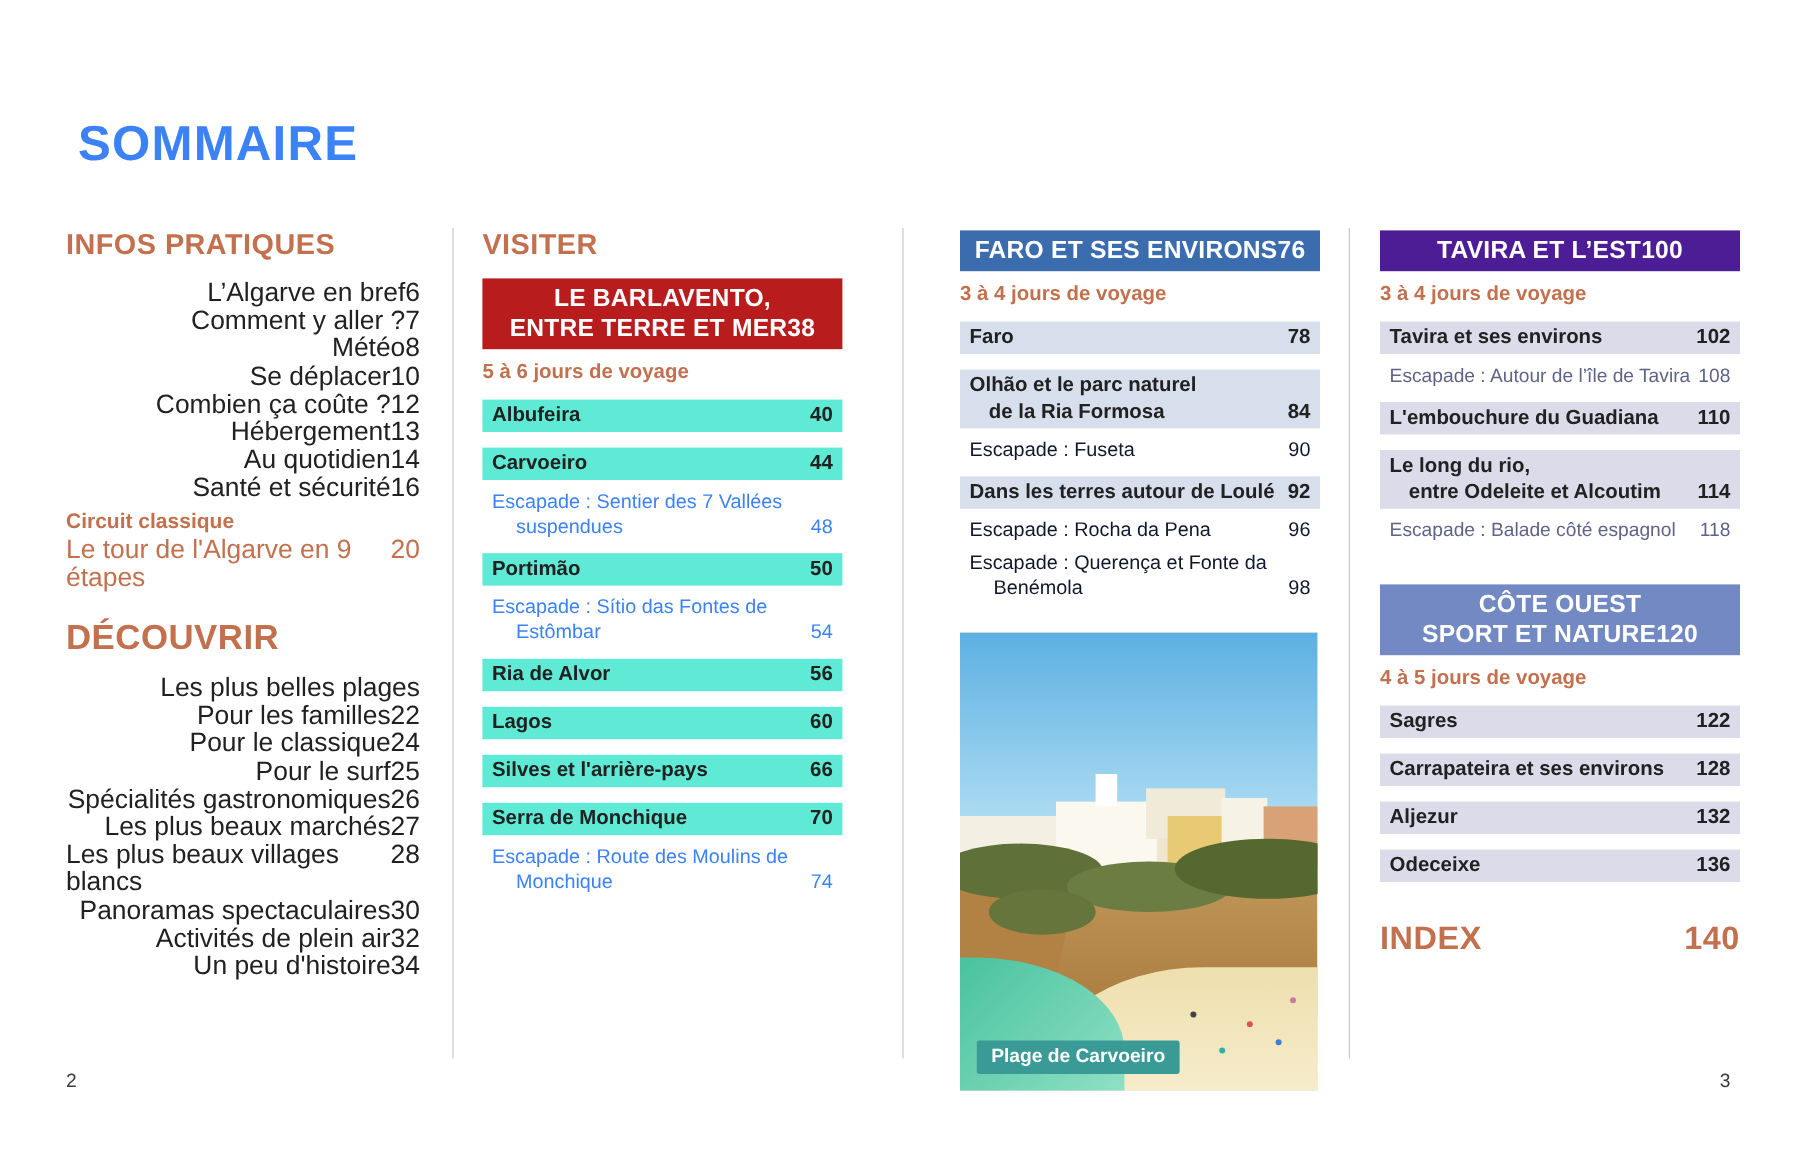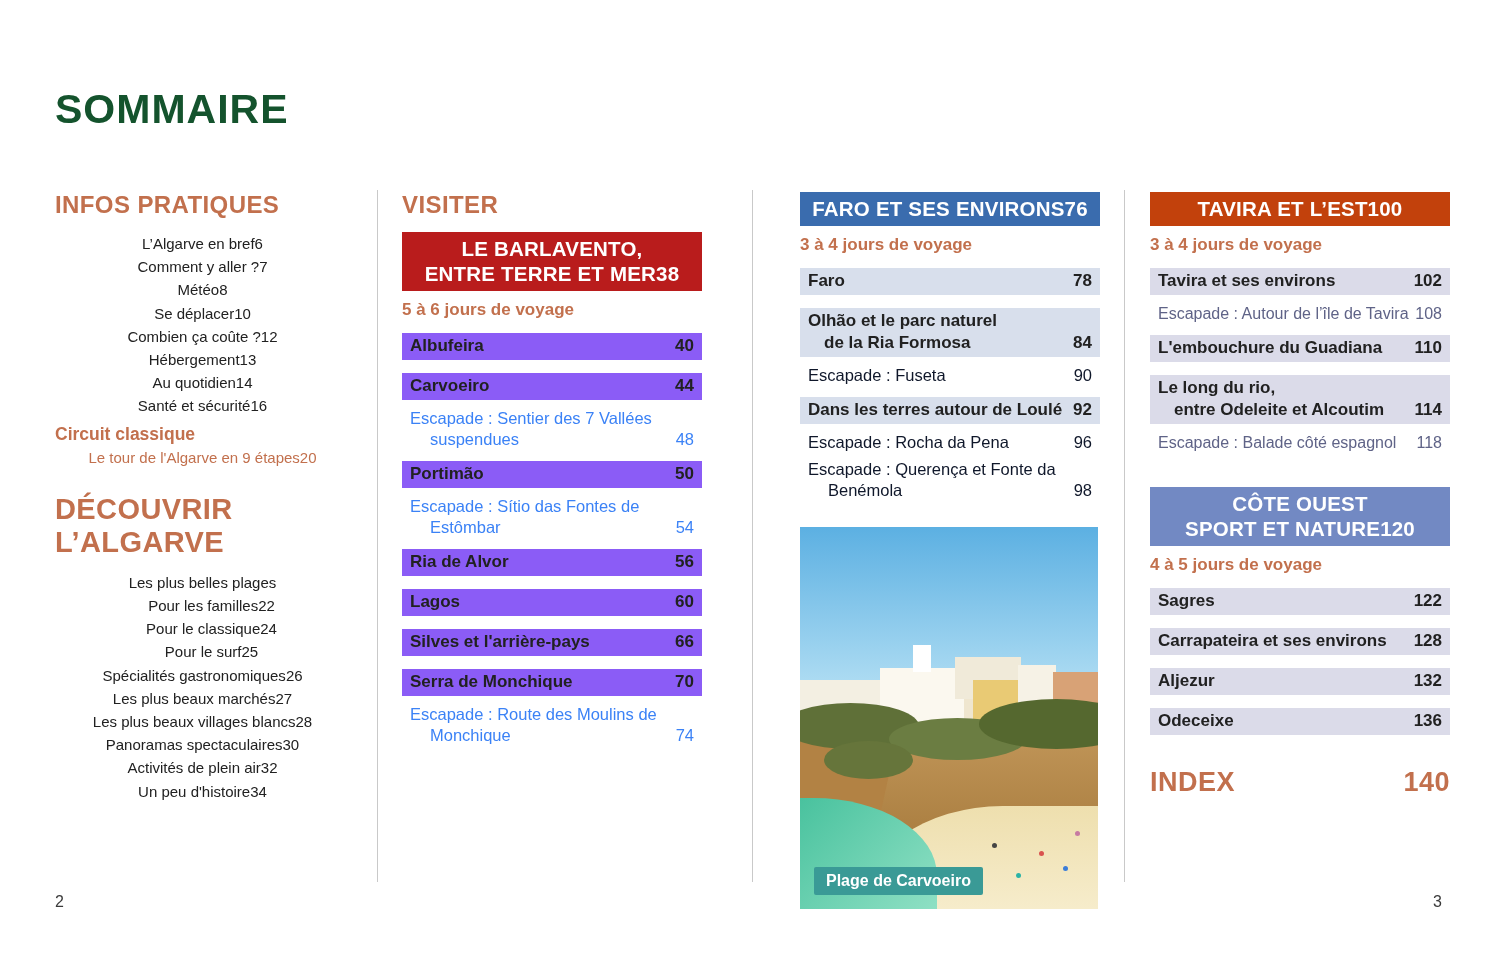--- a/index.html
+++ b/index.html
@@ -2,22 +2,22 @@
 <html><head>
 <meta charset="utf-8">
 <style>
   html,body { margin:0; padding:0; }
   body {
     width:1500px; height:964px; position:relative; background:#ffffff;
     font-family:"Liberation Sans", sans-serif; color:#212121;
     overflow:hidden;
   }
   .main-title {
-    position:absolute; left:55px; top:86px; margin:0;
-    font-size:41px; font-weight:800; letter-spacing:1px; color:#14532d;
+    position:absolute; left:55px; top:86px; margin:10px;
+    font-size:41px; font-weight:800; letter-spacing:1px; color:#3b82f6;
   }
   .folio { position:absolute; top:893px; font-size:16px; color:#3a3a3a; }
   .folio.left { left:55px; } .folio.right { right:58px; }
 
   .divider { position:absolute; top:190px; height:692px; width:1px; background:#c9c9c9; }
   .d1 { left:377px; } .d2 { left:752px; } .d3 { left:1124px; }
 
   .col { position:absolute; top:192px; width:300px; }
   .c1 { left:55px; width:295px; }
   .c2 { left:402px; }
@@ -30,44 +30,44 @@
     margin:0 0 14px 0; line-height:26px;
   }
   .orange-h2 {
     color:#c2704d; font-size:29px; font-weight:800; line-height:33px;
     letter-spacing:0.4px; margin:24px 0 12px 0;
   }
   .orange-sub { color:#c2704d; font-size:17.5px; font-weight:700; line-height:23px; margin-top:5px; }
   .orange-list .toc-row { color:#c2704d; }
 
   
-  .toc-row { display:flex; justify-content:center; font-size:15px; line-height:23.2px; }
+  .toc-row { display:flex; justify-content:flex-end; font-size:22px; line-height:23.2px; }
   .toc-row.indent { padding-left:18px; }
   .toc-row .pg { font-weight:400; }
 
   
   .duration { color:#c2704d; font-size:17px; font-weight:700; margin:9px 0 13px 0; line-height:20px; }
 
   
   .block { padding:4px 10px 5px 10px; color:#fff; font-weight:800; font-size:20.5px; line-height:25px; letter-spacing:0.2px; }
   .block .line { display:flex; justify-content:center; }
   .block-barlavento { background:#b91c1c; }
   .block-faro { background:#3a6cae; }
-  .block-tavira { background:#c2410c; }
+  .block-tavira { background:#4c1d95; }
   .block-cote { background:#7289c3; margin-top:34px; }
 
   
   .entry.band { background:#eee; padding:2px 8px 3px 8px; margin-bottom:13px; font-weight:700; font-size:17px; line-height:22px; }
   .entry.band .line { display:flex; justify-content:space-between; }
   .entry.band .line.cont { padding-left:16px; }
   .entry.escapade { font-size:16.5px; line-height:21px; margin:-5px 0 11px 0; padding:0 8px; }
   .entry.escapade .line { display:flex; justify-content:space-between; }
   .entry.escapade .line.cont { padding-left:20px; }
 
-  .c2 .entry.band { background:#8b5cf6; }
+  .c2 .entry.band { background:#5eead4; }
   .c2 .entry.escapade { color:#3b82f6; }
   .c3 .entry.band { background:#d8dfec; }
   .c3 .entry.escapade { color:#0f172a; }
   .c4 .entry.band { background:#dbdbe9; }
   .c4 .entry.escapade { color:#5f6387; font-size:16px; }
 
   
   .index-row { display:flex; justify-content:space-between; margin-top:32px;
     color:#c2704d; font-size:27px; font-weight:800; letter-spacing:0.5px; }
 
@@ -155,21 +155,20 @@
       </div>
     <div class="orange-sub">Circuit classique</div>
     <div class="orange-list">
         <div class="toc-row">
           <span class="lbl">Le tour de l'Algarve en 9 étapes</span>
           <span class="pg">20</span>
         </div>
       </div>
     <div class="orange-h2">
       <div>DÉCOUVRIR</div>
-      <div>L’ALGARVE</div>
     </div>
     <div>
         <div class="toc-row">
           <span class="lbl">Les plus belles plages</span>
         </div>
         <div class="toc-row indent">
           <span class="lbl">Pour les familles</span>
           <span class="pg">22</span>
         </div>
         <div class="toc-row indent">

